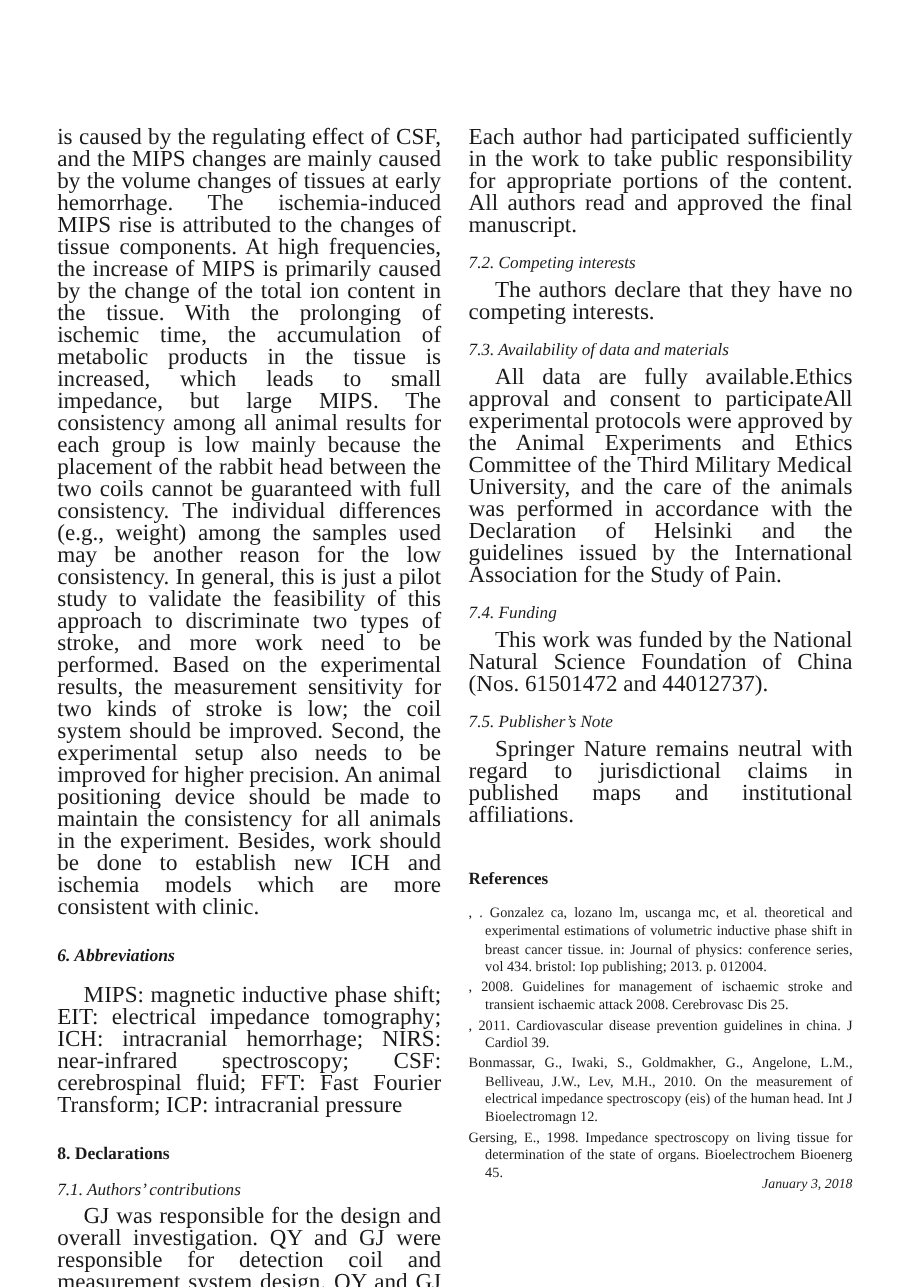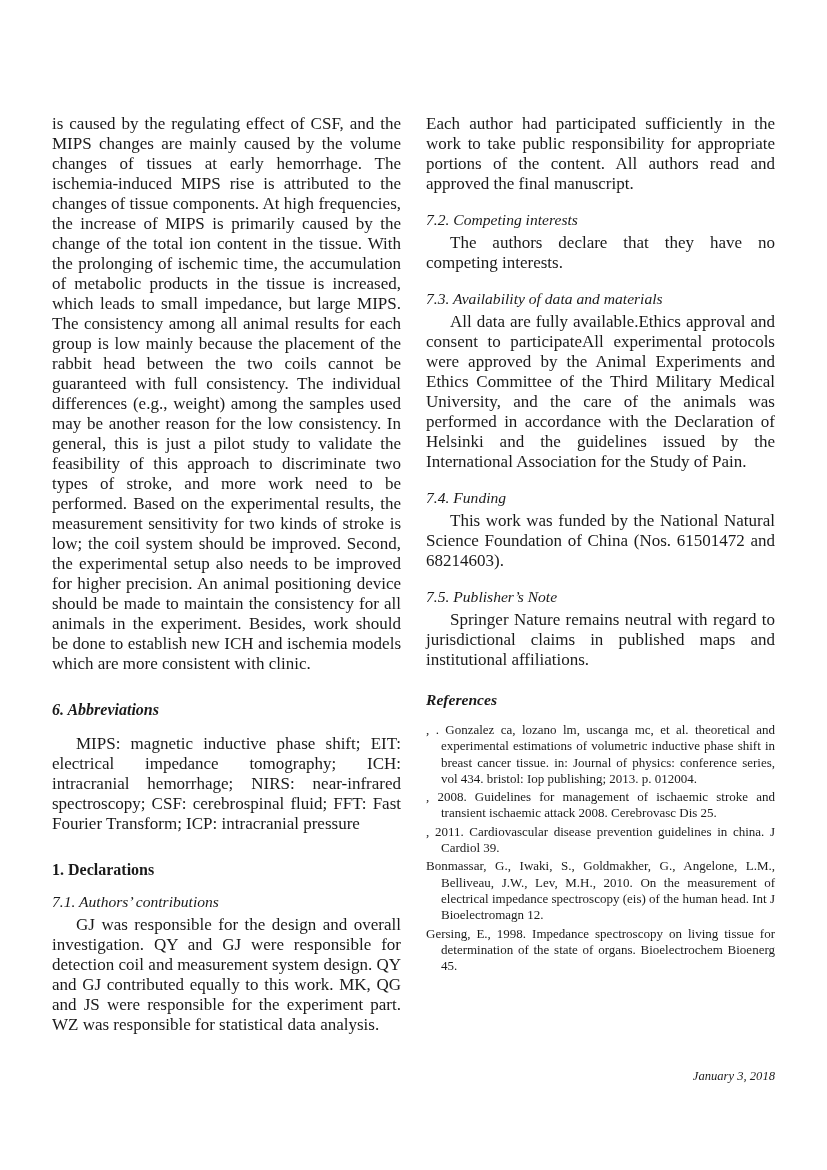--- a/index.html
+++ b/index.html
@@ -1,21 +1,21 @@
 <!DOCTYPE html>
 <html><head>
 <meta charset="utf-8">
 <style>
   html, body { margin: 0; padding: 0; background: #ffffff; }
   body { width: 827px; height: 1170px; position: relative; overflow: hidden;
          font-family: "DejaVu Serif", "Liberation Serif", serif; color: #1a1a1a; }
   .col { position: absolute; top: 114px; width: 349px; }
   .col.left { left: 52px; }
   .col.right { left: 426px; }
-  .body-text { font-family: "Liberation Serif", "DejaVu Serif", serif; font-size: 17px;
+  .body-text { font-family: "Liberation Serif", "DejaVu Serif", serif; font-size: 21px;
                line-height: 20px; text-align: justify; hyphens: auto; margin: 0; }
   .indent { text-indent: 24px; }
   h2.sec { font-family: "Liberation Serif", serif; font-weight: bold; font-size: 16px;
            margin: 0; line-height: 20px; }
   h3.sub { font-family: "Liberation Serif", serif; font-style: italic; font-weight: normal;
            font-size: 15.6px; margin: 0; line-height: 20px; }
   .refs-title { font-family: "Liberation Serif", serif; font-weight: bold; font-size: 15.6px;
                 margin: 0; line-height: 20px; }
   .ref { font-family: "Liberation Serif", serif; font-size: 13px; line-height: 16.3px;
          text-align: justify; padding-left: 15px; text-indent: -15px; margin: 0 0 2px 0; }
@@ -24,41 +24,41 @@
 </style>
 </head>
 <body>
 
 <div class="col left">
   <p class="body-text">is caused by the regulating effect of CSF, and the MIPS changes are mainly caused by the volume changes of tissues at early hemorrhage. The ischemia-induced MIPS rise is attributed to the changes of tissue components. At high frequencies, the increase of MIPS is primarily caused by the change of the total ion content in the tissue. With the prolonging of ischemic time, the accumulation of metabolic products in the tissue is increased, which leads to small impedance, but large MIPS. The consistency among all animal results for each group is low mainly because the placement of the rabbit head between the two coils cannot be guaranteed with full consistency. The individual differences (e.g., weight) among the samples used may be another reason for the low consistency. In general, this is just a pilot study to validate the feasibility of this approach to discriminate two types of stroke, and more work need to be performed. Based on the experimental results, the measurement sensitivity for two kinds of stroke is low; the coil system should be improved. Second, the experimental setup also needs to be improved for higher precision. An animal positioning device should be made to maintain the consistency for all animals in the experiment. Besides, work should be done to establish new ICH and ischemia models which are more consistent with clinic.</p>
 
   <h2 class="sec" style="margin-top:26px;font-style:italic;">6.  Abbreviations</h2>
   <p class="body-text indent" style="margin-top:14px;">MIPS: magnetic inductive phase shift; EIT: electrical impedance tomography; ICH: intracranial hemorrhage; NIRS: near-infrared spectroscopy; CSF: cerebrospinal fluid; FFT: Fast Fourier Transform; ICP: intracranial pressure</p>
 
-  <h2 class="sec" style="margin-top:26px;">1.  Declarations</h2>
+  <h2 class="sec" style="margin-top:26px;">8.  Declarations</h2>
   <h3 class="sub" style="margin-top:12px;">7.1.  Authors’ contributions</h3>
   <p class="body-text indent" style="margin-top:3px;">GJ was responsible for the design and overall investigation. QY and GJ were responsible for detection coil and measurement system design. QY and GJ contributed equally to this work. MK, QG and JS were responsible for the experiment part. WZ was responsible for statistical data analysis.</p>
 </div>
 
 <div class="col right">
   <p class="body-text">Each author had participated sufficiently in the work to take public responsibility for appropriate portions of the content. All authors read and approved the final manuscript.</p>
 
   <h3 class="sub" style="margin-top:16px;">7.2.  Competing interests</h3>
   <p class="body-text indent" style="margin-top:3px;">The authors declare that they have no competing interests.</p>
 
   <h3 class="sub" style="margin-top:16px;">7.3.  Availability of data and materials</h3>
   <p class="body-text indent" style="margin-top:3px;">All data are fully available.Ethics approval and consent to participateAll experimental protocols were approved by the Animal Experiments and Ethics Committee of the Third Military Medical University, and the care of the animals was performed in accordance with the Declaration of Helsinki and the guidelines issued by the International Association for the Study of Pain.</p>
 
   <h3 class="sub" style="margin-top:16px;">7.4.  Funding</h3>
-  <p class="body-text indent" style="margin-top:3px;">This work was funded by the National Natural Science Foundation of China (Nos. 61501472 and 68214603).</p>
+  <p class="body-text indent" style="margin-top:3px;">This work was funded by the National Natural Science Foundation of China (Nos. 61501472 and 44012737).</p>
 
   <h3 class="sub" style="margin-top:16px;">7.5.  Publisher’s Note</h3>
   <p class="body-text indent" style="margin-top:3px;">Springer Nature remains neutral with regard to jurisdictional claims in published maps and institutional affiliations.</p>
 
-  <h2 class="refs-title" style="margin-top:20px;font-style:italic;">References</h2>
+  <h2 class="refs-title" style="margin-top:40px;">References</h2>
   <div style="margin-top:12px;">
     <p class="ref">, .  Gonzalez ca, lozano lm, uscanga mc, et al. theoretical and experimental estimations of volumetric inductive phase shift in breast cancer tissue. in: Journal of physics: conference series, vol 434. bristol: Iop publishing; 2013. p. 012004.</p>
     <p class="ref">, 2008. Guidelines for management of ischaemic stroke and transient ischaemic attack 2008. Cerebrovasc Dis 25.</p>
     <p class="ref">, 2011.  Cardiovascular disease prevention guidelines in china. J Cardiol 39.</p>
     <p class="ref">Bonmassar, G., Iwaki, S., Goldmakher, G., Angelone, L.M., Belliveau, J.W., Lev, M.H., 2010. On the measurement of electrical impedance spectroscopy (eis) of the human head. Int J Bioelectromagn 12.</p>
     <p class="ref">Gersing, E., 1998. Impedance spectroscopy on living tissue for determination of the state of organs. Bioelectrochem Bioenerg 45.</p>
   </div>
 </div>
 
 <div class="footer-date">January 3, 2018</div>

